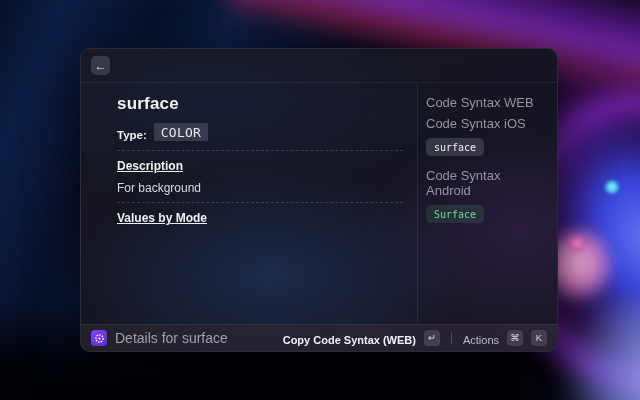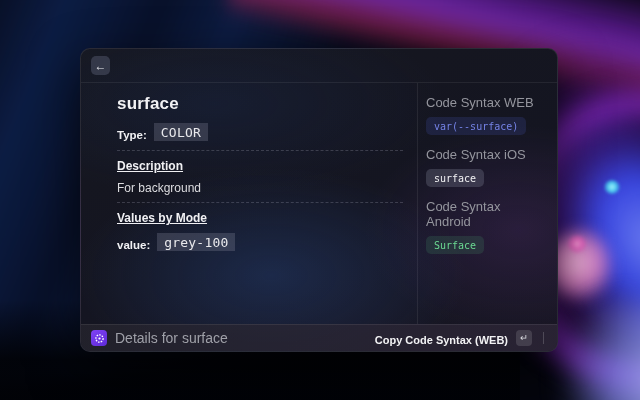--- a/index.html
+++ b/index.html
@@ -215,32 +215,27 @@
 
       <hr class="h-divider">
 
       <div class="section-heading">Description</div>
       <div class="body-text">For background</div>
 
       <hr class="h-divider">
 
       <div class="section-heading">Values by Mode</div>
 
-      <div class="kv-row">
-        <span class="kv-label">value:</span>
-        <span class="tag">grey-100</span>
-      </div>
     </div>
 
     <div class="v-divider"></div>
 
     <div class="meta-col">
       <div>
         <div class="meta-label">Code Syntax WEB</div>
-        <span class="meta-badge badge-web">var(--surface)</span>
       </div>
       <div>
         <div class="meta-label">Code Syntax iOS</div>
         <span class="meta-badge badge-ios">surface</span>
       </div>
       <div>
         <div class="meta-label">Code Syntax Android</div>
         <span class="meta-badge badge-android">Surface</span>
       </div>
     </div>
@@ -257,15 +252,20 @@
     <span class="footer-status">Details for surface</span>
     <div class="footer-spacer"></div>
 
     <div class="footer-action">
       <span class="footer-action-label">Copy Code Syntax (WEB)</span>
       <span class="keycap">↵</span>
     </div>
 
     <div class="footer-divider"></div>
 
+    <div class="footer-action">
+      <span class="footer-action-label secondary">Actions</span>
+      <span class="keycap">⌘</span>
+      <span class="keycap">K</span>
+    </div>
   </div>
 
 </div>
 
 </body></html>

